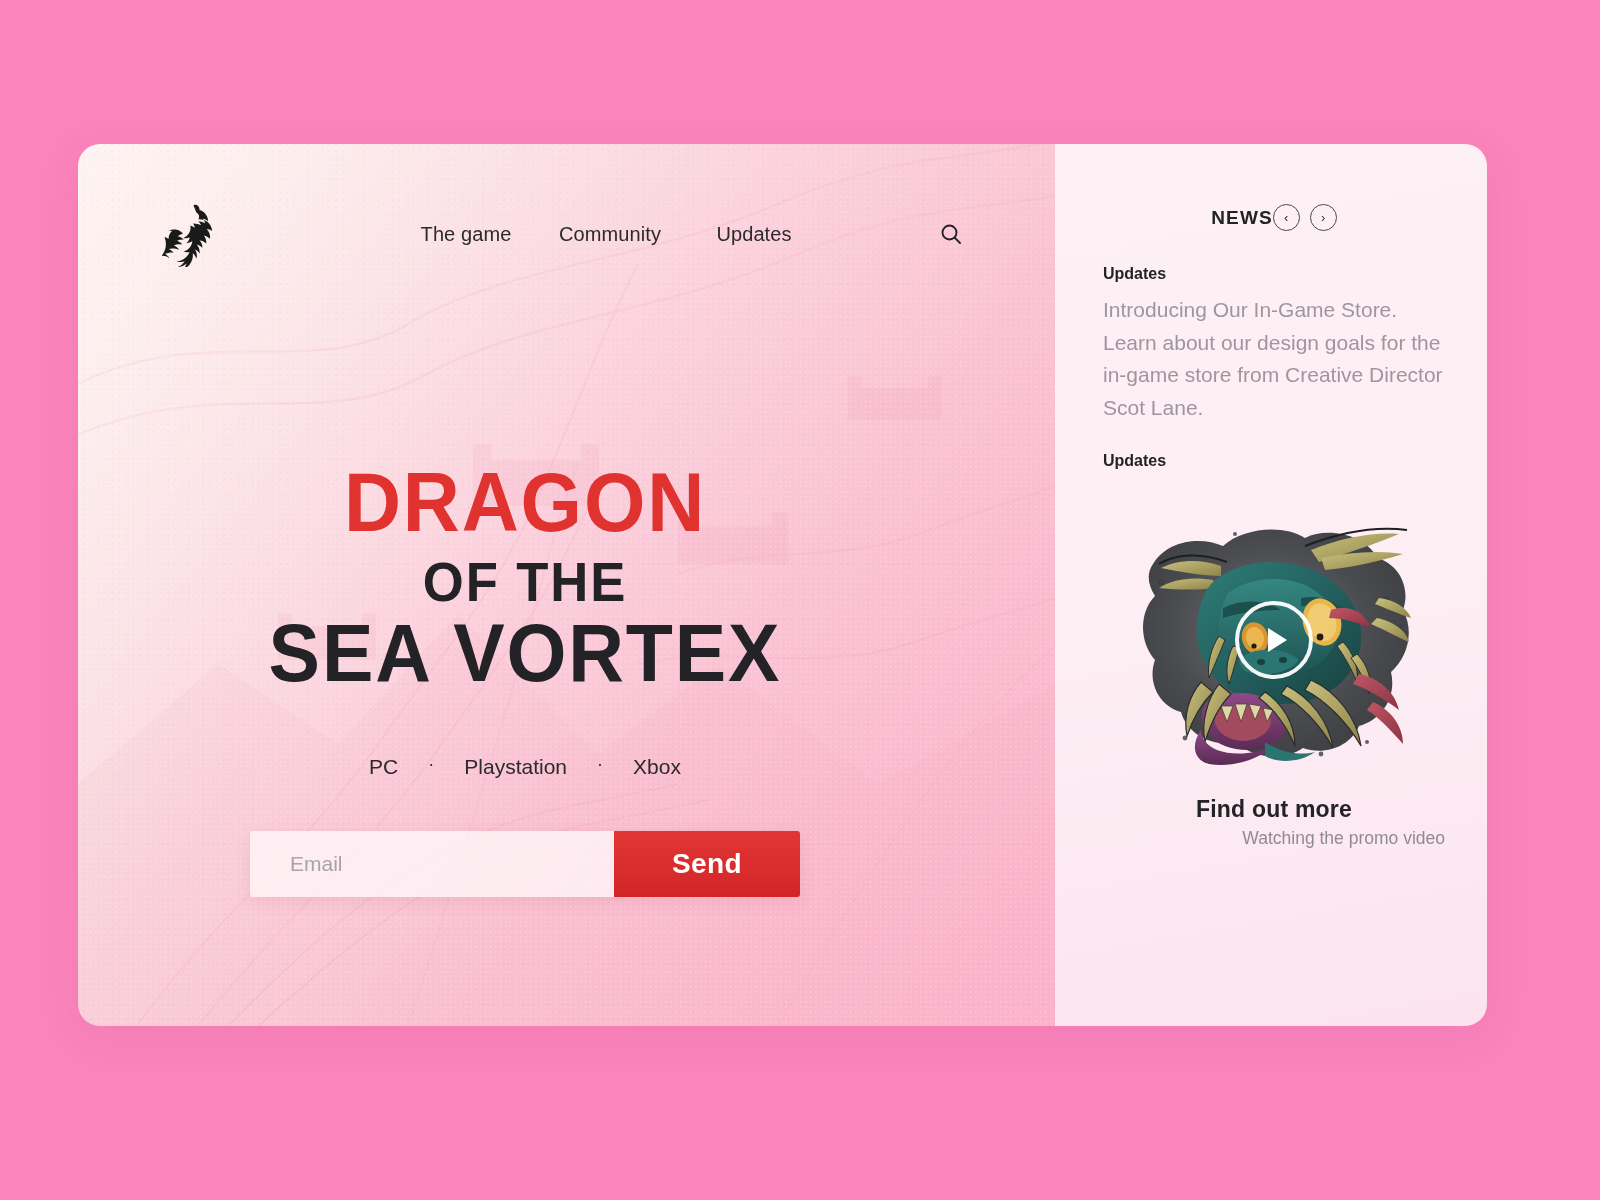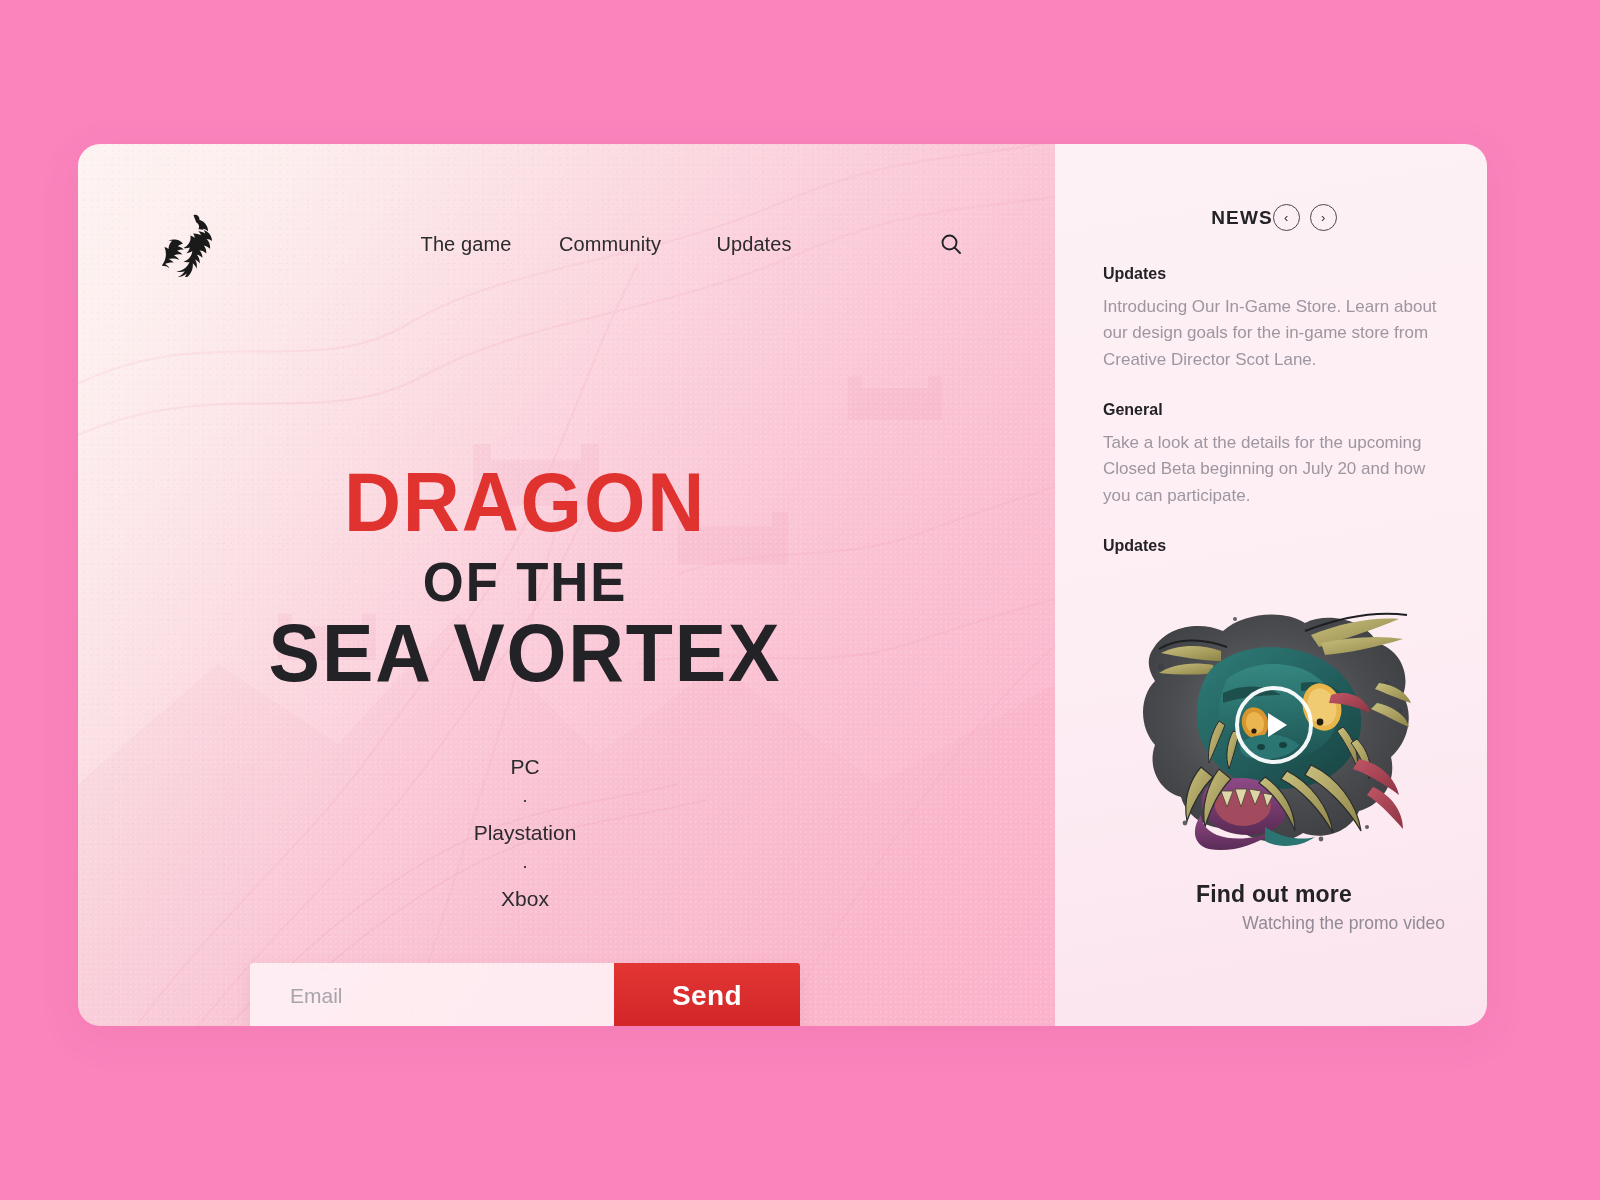--- a/index.html
+++ b/index.html
@@ -63,21 +63,21 @@
     background-image:
       radial-gradient(rgba(255,255,255,.55) 1px, transparent 1px),
       radial-gradient(rgba(228,140,170,.30) 1px, transparent 1px);
     background-size: 5px 5px, 7px 7px;
     background-position: 0 0, 3px 4px;
   }
 
   
   #site-header {
     position: absolute;
-    top: 60px;
+    top: 50px;
     left: 0;
     width: 100%;
     height: 80px;
     display: flex;
     align-items: center;
     z-index: 5;
   }
   #brand-logo {
     position: absolute;
     left: 84px;
@@ -155,25 +155,24 @@
     font-size: 82px;
     color: #232226;
     letter-spacing: 2px;
     margin-top: 6px;
   }
 
   #platform-list {
     margin-top: 62px;
     display: flex;
     justify-content: center;
-    align-items: center;
-    gap: 12px;
+    align-items: flex-start;
+    gap: 4px;
     font-size: 21px;
     color: #2b2a2c;
-    flex-direction: column;
   }
   .platform-name { cursor: pointer; }
   .platform-dot {
     color: #2b2a2c;
     margin: 0 26px;
     font-size: 18px;
     line-height: 1;
   }
 
   
@@ -249,21 +248,21 @@
   }
 
   .news-item { margin-bottom: 28px; }
   .news-item-label {
     font-size: 16px;
     font-weight: bold;
     color: #232226;
     margin-bottom: 11px;
   }
   .news-item-body {
-    font-size: 17px;
+    font-size: 21px;
     line-height: 1.55;
     color: #9d96a0;
   }
 
   
   #video-promo {
     margin-top: 36px;
     text-align: center;
   }
   #video-thumb {
@@ -414,24 +413,20 @@
         <button class="news-arrow">‹</button>
         <button class="news-arrow">›</button>
       </div>
     </div>
 
     <div class="news-item">
       <div class="news-item-label">Updates</div>
       <div class="news-item-body">Introducing Our In-Game Store. Learn about our design goals for the in-game store from Creative Director Scot Lane.</div>
     </div>
 
-    <div class="news-item">
-      <div class="news-item-label">General</div>
-      <div class="news-item-body">Take a look at the details for the upcoming Closed Beta beginning on July 20 and how you can participate.</div>
-    </div>
 
     <div class="news-item">
       <div class="news-item-label">Updates</div>
     </div>
 
     <div id="video-promo">
       <div id="video-thumb">
         <svg viewBox="0 0 318 268" aria-hidden="true">
           <defs>
             <radialGradient id="bgsmoke" cx="48%" cy="45%" r="62%">

